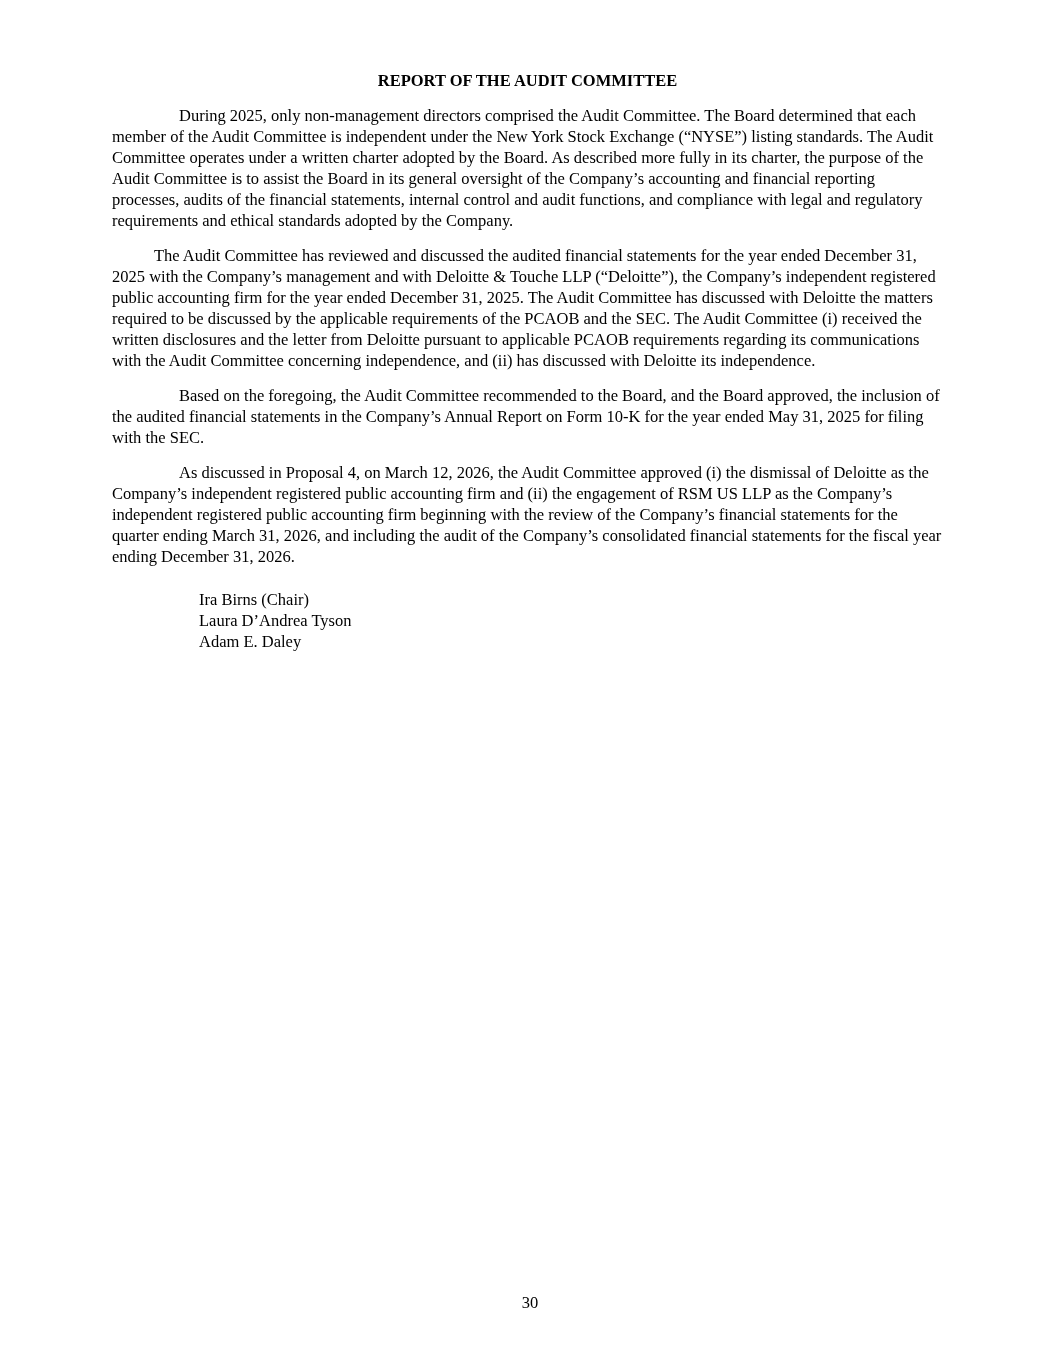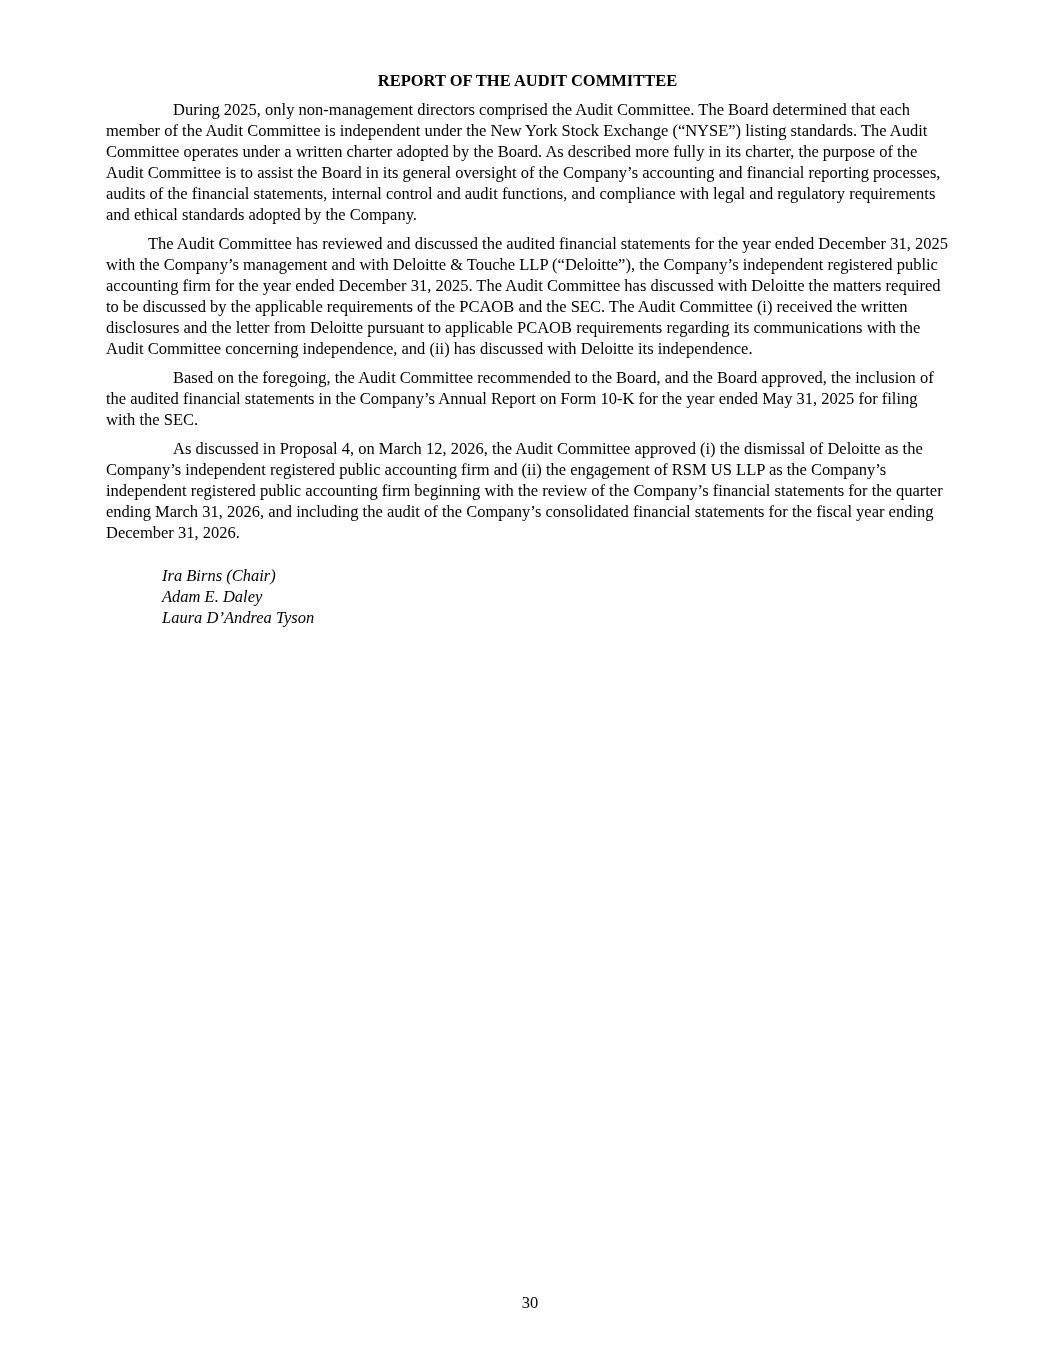--- a/index.html
+++ b/index.html
@@ -29,35 +29,34 @@
     text-align: left;
   }
   .doc-title {
     text-align: center;
     font-weight: bold;
     margin-top: 70px;
     font-size: 16.5px;
     line-height: 21px;
   }
   p.body-para {
-    margin: 8px;
+    margin: 14px;
     padding: 0;
   }
   .p1 { margin-top: 25px; text-indent: 67px; }
   .p2 { margin-top: 20px; text-indent: 42px; }
   .p3 { margin-top: 19px; text-indent: 67px; }
   .p4 { margin-top: 13px; text-indent: 67px; }
   .submitted-heading {
     margin-top: 13px;
     font-weight: bold;
   }
   .signatories {
     margin-top: 22px;
-    margin-left: 64px;
-    font-style: italic;
+    margin-left: 101px;
   }
   .signatory {
     line-height: 21px;
   }
   .page-number {
     position: absolute;
     top: 1292px;
     left: 5px;
     right: 0;
     text-align: center;
@@ -77,20 +76,20 @@
 
     <p class="body-para p2">The Audit Committee has reviewed and discussed the audited financial statements for the year ended December 31, 2025 with the Company’s management and with Deloitte &amp; Touche LLP (“Deloitte”), the Company’s independent registered public accounting firm for the year ended December 31, 2025. The Audit Committee has discussed with Deloitte the matters required to be discussed by the applicable requirements of the PCAOB and the SEC. The Audit Committee (i) received the written disclosures and the letter from Deloitte pursuant to applicable PCAOB requirements regarding its communications with the Audit Committee concerning independence, and (ii) has discussed with Deloitte its independence.</p>
 
     <p class="body-para p3">Based on the foregoing, the Audit Committee recommended to the Board, and the Board approved, the inclusion of the audited financial statements in the Company’s Annual Report on Form 10-K for the year ended May 31, 2025 for filing with the SEC.</p>
 
     <p class="body-para p4">As discussed in Proposal 4, on March 12, 2026, the Audit Committee approved (i) the dismissal of Deloitte as the Company’s independent registered public accounting firm and (ii) the engagement of RSM US LLP as the Company’s independent registered public accounting firm beginning with the review of the Company’s financial statements for the quarter ending March 31, 2026, and including the audit of the Company’s consolidated financial statements for the fiscal year ending December 31, 2026.</p>
 
 
     <div class="signatories">
       <div class="signatory">Ira Birns (Chair)</div>
+      <div class="signatory">Laura D’Andrea Tyson</div>
       <div class="signatory">Adam E. Daley</div>
-      <div class="signatory">Laura D’Andrea Tyson</div>
     </div>
 
   </div>
 
   <div class="page-number">30</div>
 </div>
 
 </body></html>

